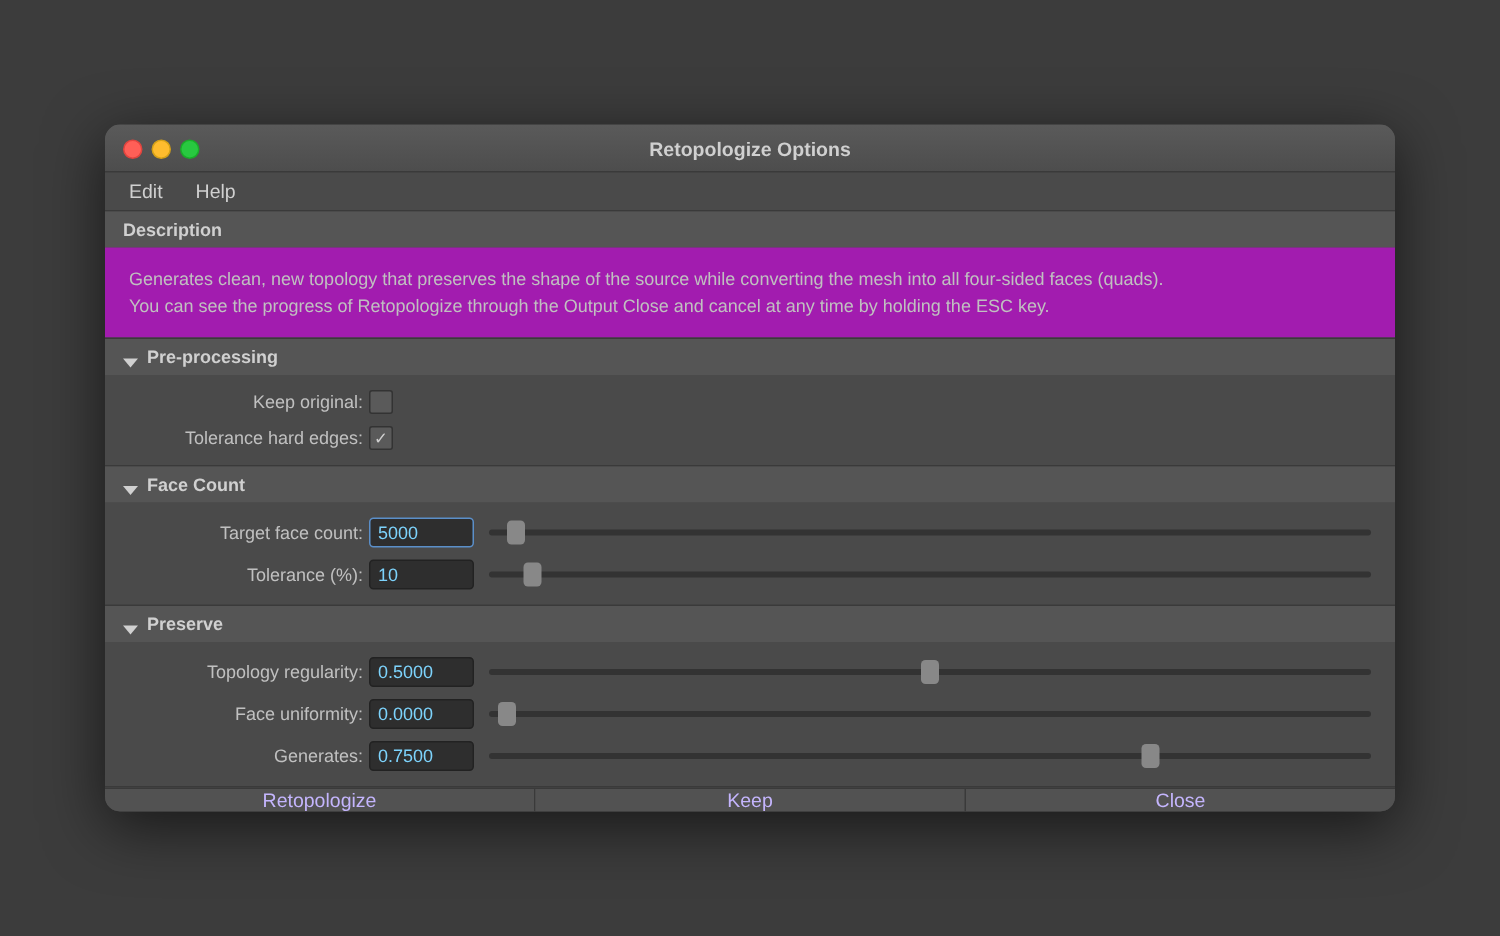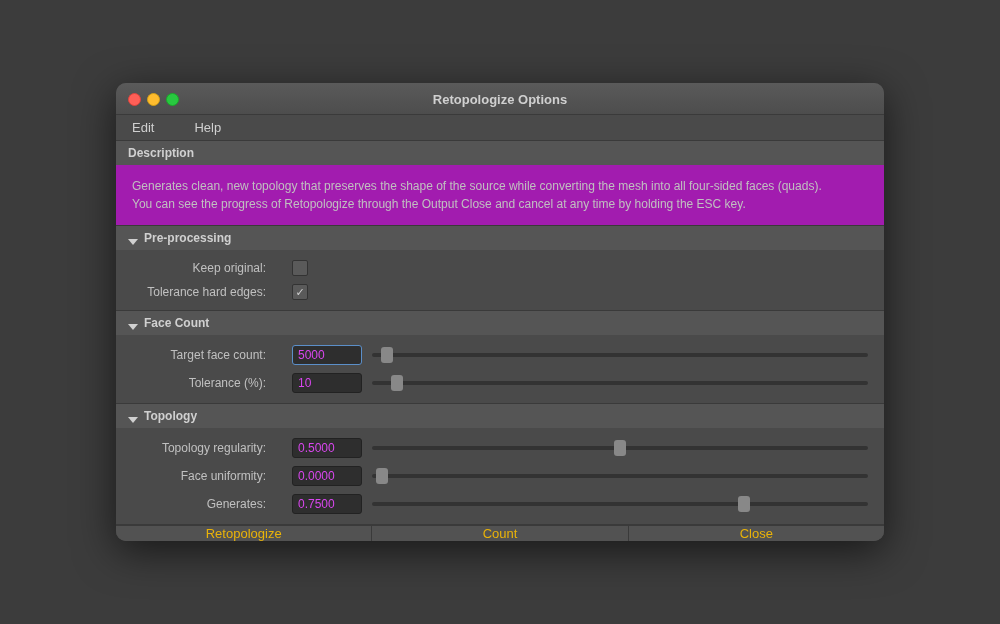--- a/index.html
+++ b/index.html
@@ -10,21 +10,21 @@
       justify-content: center;
       width: 1000px;
       height: 624px;
       font-family: -apple-system, BlinkMacSystemFont, "Helvetica Neue", Arial, sans-serif;
       font-size: 13px;
       color: #d0d0d0;
     }
     .window {
       background: #4a4a4a;
       border-radius: 10px;
-      width: 768px;
+      width: 860px;
       box-shadow: 0 10px 40px rgba(0,0,0,0.6);
       overflow: hidden;
     }
     .title-bar {
       background: linear-gradient(to bottom, #5a5a5a, #4d4d4d);
       padding: 10px 12px 8px 12px;
       display: flex;
       align-items: center;
       position: relative;
       border-bottom: 1px solid #3a3a3a;
@@ -46,21 +46,21 @@
       left: 50%;
       transform: translateX(-50%);
       font-size: 13px;
       font-weight: 600;
       color: #d0d0d0;
     }
     .menu-bar {
       background: #4a4a4a;
       padding: 4px 12px;
       display: flex;
-      gap: 32px;
+      gap: 14px;
       border-bottom: 1px solid #3a3a3a;
     }
     .menu-item {
       font-size: 13px;
       color: #d0d0d0;
       cursor: pointer;
       padding: 1px 4px;
     }
     .section-header {
       background: #555555;
@@ -92,30 +92,30 @@
     }
     .field-row {
       display: flex;
       align-items: center;
       margin-bottom: 8px;
     }
     .field-row:last-child { margin-bottom: 0; }
     .field-label {
       text-align: right;
       width: 160px;
-      padding-right: 26px;
+      padding-right: 4px;
       font-size: 12px;
       color: #c0c0c0;
       flex-shrink: 0;
     }
     .field-input {
       background: #2e2e2e;
       border: 1px solid #222;
       border-radius: 3px;
-      color: #d946ef;
+      color: #7dd3fc;
       padding: 2px 5px;
       font-size: 12px;
       width: 70px;
       flex-shrink: 0;
       outline: none;
     }
     .field-input.highlight {
       border: 1px solid #5b8fc9;
       background: #2e2e2e;
     }
@@ -156,21 +156,21 @@
     .footer {
       display: flex;
       border-top: 1px solid #3a3a3a;
       background: #4a4a4a;
     }
     .footer-btn {
       flex: 1;
       padding: 0;
       text-align: center;
       font-size: 13px;
-      color: #eab308;
+      color: #c4b5fd;
       background: #525252;
       border: none;
       border-right: 1px solid #3a3a3a;
       cursor: pointer;
       font-family: inherit;
     }
     .footer-btn:last-child { border-right: none; }
     .sep { height: 1px; background: #3a3a3a; }
   </style>
 </head>
@@ -237,21 +237,21 @@
       <div class="slider-track">
         <div class="slider-thumb" style="left:5%"></div>
       </div>
     </div>
   </div>
 
   <div class="sep"></div>
 
   <div class="section-header">
     <span class="arrow"></span>
-    <span>Topology</span>
+    <span>Preserve</span>
   </div>
   <div class="section-content">
     <div class="field-row">
       <span class="field-label">Topology regularity:</span>
       <input type="text" class="field-input" value="0.5000" style="">
       <div class="slider-track">
         <div class="slider-thumb" style="left:50%"></div>
       </div>
     </div>
     <div class="field-row">
@@ -267,16 +267,16 @@
       <div class="slider-track">
         <div class="slider-thumb" style="left:75%"></div>
       </div>
     </div>
   </div>
 
   <div class="sep"></div>
 
   <div class="footer">
     <button class="footer-btn">Retopologize</button>
-    <button class="footer-btn">Count</button>
+    <button class="footer-btn">Keep</button>
     <button class="footer-btn">Close</button>
   </div>
 </div>
 
 </body></html>

